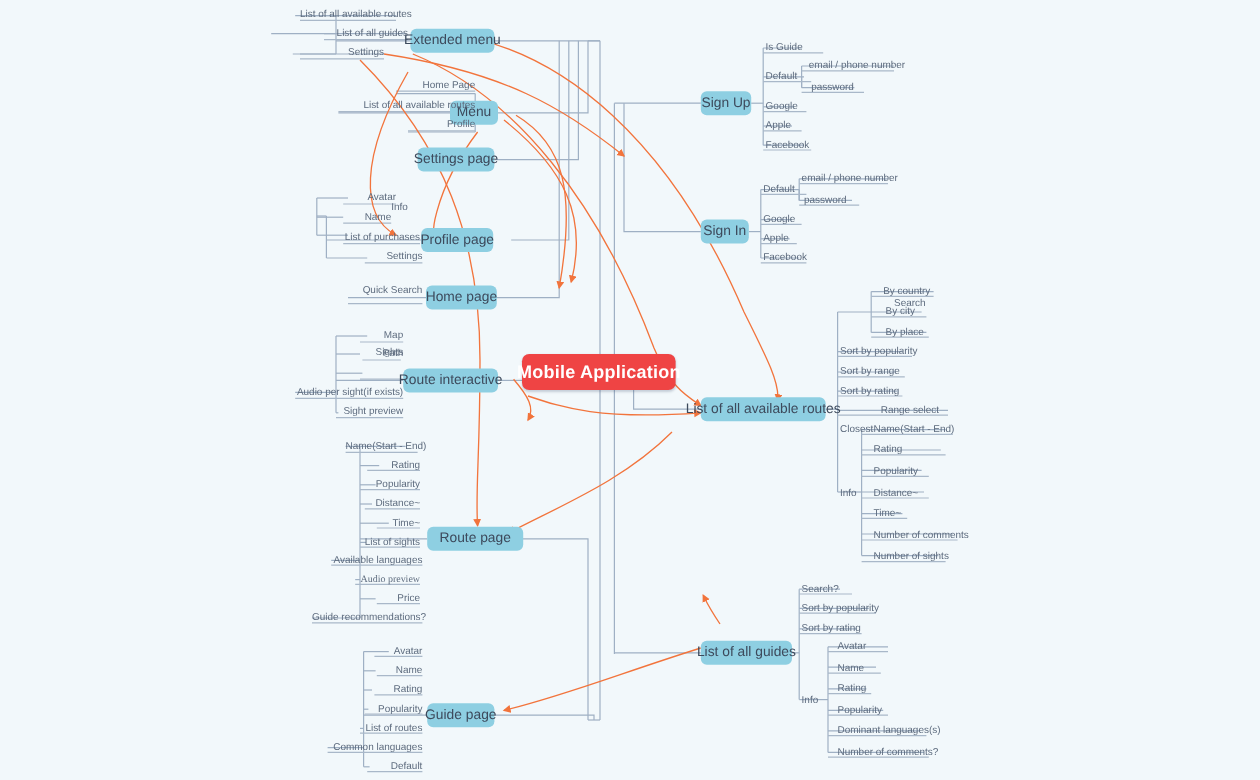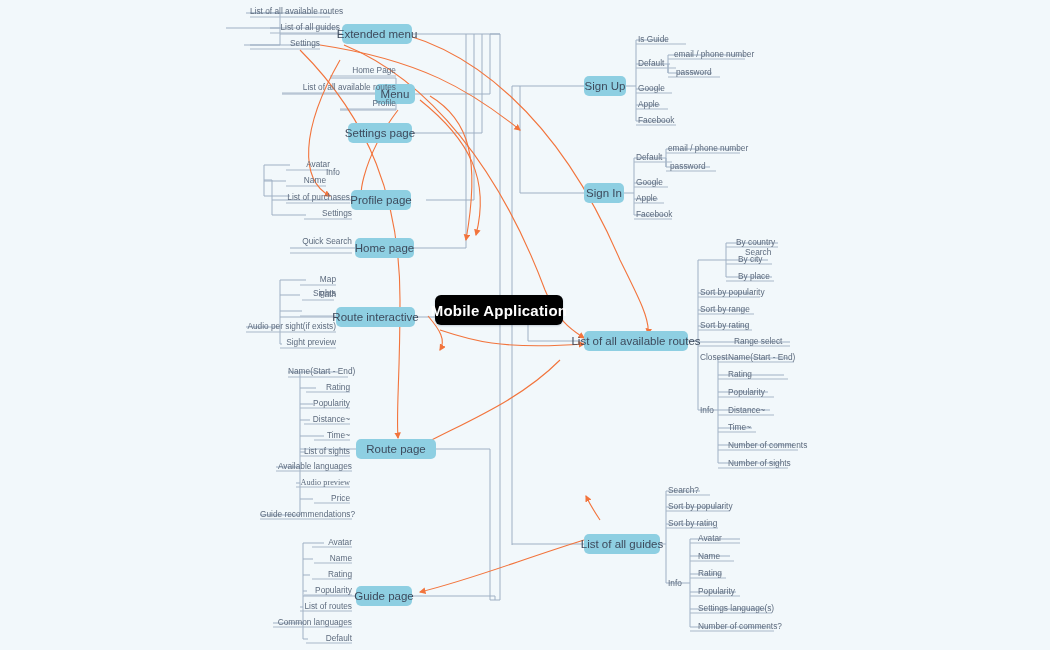--- a/index.html
+++ b/index.html
@@ -15,21 +15,21 @@
   svg.arrows{position:absolute;left:0;top:0;width:1050px;height:650px;pointer-events:none;}
 
   .node{
     position:absolute;
     box-sizing:border-box;
     border-radius:6px;
     display:flex;align-items:center;justify-content:center;
     white-space:nowrap;
   }
   .node.root{
-    background:#000000;
+    background:#ef4444;
     color:#ffffff;
     font-size:15px;
     font-weight:bold;
     letter-spacing:.2px;
     height:30px;
     box-shadow:0 1px 2px rgba(60,80,110,.25);
   }
   .node.main{
     background:#8ecfe2;
     color:#3d4a5c;
@@ -396,16 +396,16 @@
   <div class="leaf r" style="left:728px;top:458px;width:100px;">Number of sights</div>
 
   <div class="leaf r" style="left:668px;top:485px;width:60px;">Search?</div>
   <div class="leaf r" style="left:668px;top:501px;width:90px;">Sort by popularity</div>
   <div class="leaf r" style="left:668px;top:518px;width:90px;">Sort by rating</div>
   <div class="leaf r" style="left:668px;top:578px;width:30px;">Info</div>
   <div class="leaf r" style="left:698px;top:533px;width:90px;">Avatar</div>
   <div class="leaf r" style="left:698px;top:551px;width:90px;">Name</div>
   <div class="leaf r" style="left:698px;top:568px;width:90px;">Rating</div>
   <div class="leaf r" style="left:698px;top:586px;width:90px;">Popularity</div>
-  <div class="leaf r" style="left:698px;top:603px;width:110px;">Settings language(s)</div>
+  <div class="leaf r" style="left:698px;top:603px;width:110px;">Dominant languages(s)</div>
   <div class="leaf r" style="left:698px;top:621px;width:110px;">Number of comments?</div>
 
 </div>
 
 </body></html>

